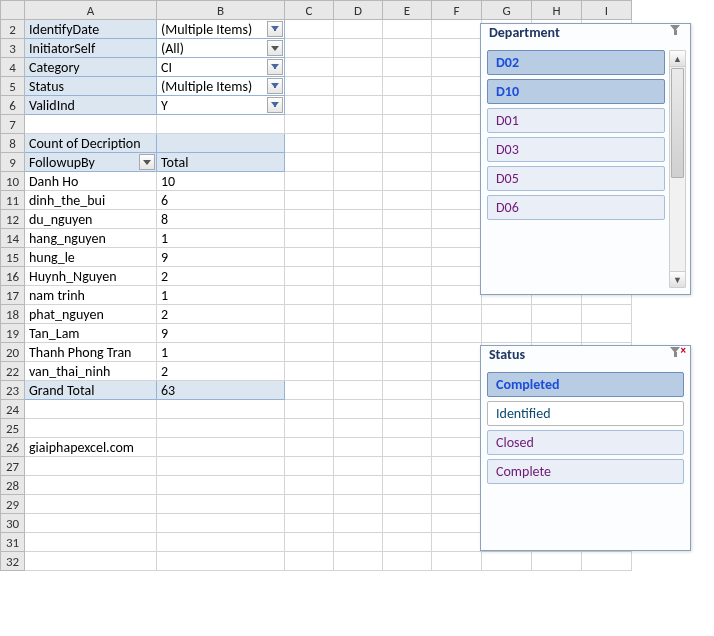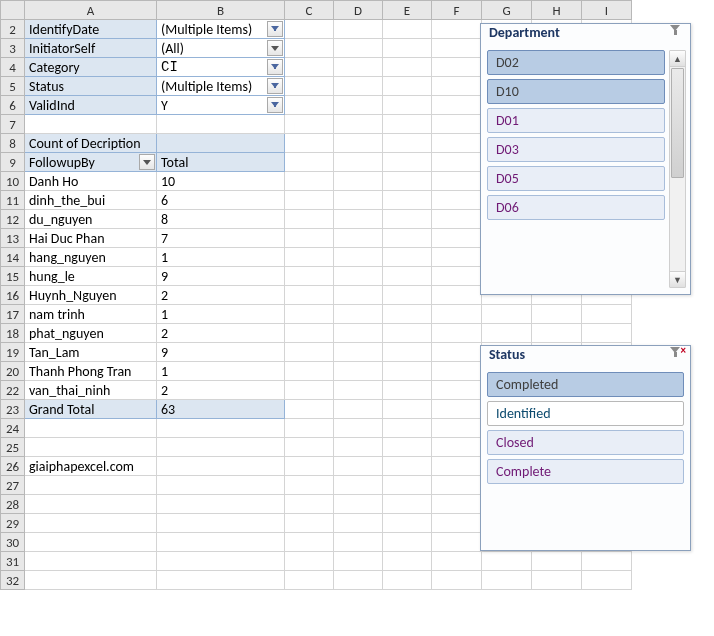--- a/index.html
+++ b/index.html
@@ -157,22 +157,22 @@
     border: 1px solid #a8bdda;
     border-radius: 2px;
     padding: 3px 8px;
     font-size: 14px;
     background: #e9eef7;
     color: #701a75;
   }
   .slicer-item.sel {
     background: #b8cce4;
     border-color: #6f8db9;
-    color: #404040;
-    font-weight: 400;
+    color: #1d4ed8;
+    font-weight: 700;
   }
   .slicer-item.plain {
     background: #fff;
     color: #0c4a6e;
     border-color: #b8b8b8;
   }
   .slicer-scroll {
     width: 17px;
     background: #f1f1f1;
     border: 1px solid #cfcfcf;
@@ -248,21 +248,21 @@
         <td id="cD3"></td>
         <td id="cE3"></td>
         <td id="cF3"></td>
         <td id="cG3"></td>
         <td id="cH3"></td>
         <td id="cI3"></td>
       </tr>
       <tr>
         <td class="rowhdr">4</td>
         <td id="cA4" class="pivotfilter">Category</td>
-        <td id="cB4" class="pivotwhite" style="text-align: left; font-family: Liberation Mono, monospace;">CI<div class="filter-btn funnel"></div></td>
+        <td id="cB4" class="pivotwhite" style="text-align: left;">CI<div class="filter-btn funnel"></div></td>
         <td id="cC4" class="" style="padding: 0px; width: 18px;"></td>
         <td id="cD4"></td>
         <td id="cE4"></td>
         <td id="cF4"></td>
         <td id="cG4"></td>
         <td id="cH4"></td>
         <td id="cI4"></td>
       </tr>
       <tr>
         <td class="rowhdr">5</td>
@@ -354,32 +354,20 @@
         <td class="rowhdr">12</td>
         <td id="cA12">du_nguyen</td>
         <td id="cB12" class="num">8</td>
         <td id="cC12"></td>
         <td id="cD12"></td>
         <td id="cE12"></td>
         <td id="cF12"></td>
         <td id="cG12"></td>
         <td id="cH12"></td>
         <td id="cI12"></td>
-      </tr>
-      <tr>
-        <td class="rowhdr">13</td>
-        <td id="cA13">Hai Duc Phan</td>
-        <td id="cB13" class="num">7</td>
-        <td id="cC13"></td>
-        <td id="cD13"></td>
-        <td id="cE13"></td>
-        <td id="cF13"></td>
-        <td id="cG13"></td>
-        <td id="cH13"></td>
-        <td id="cI13"></td>
       </tr>
       <tr>
         <td class="rowhdr">14</td>
         <td id="cA14">hang_nguyen</td>
         <td id="cB14" class="num">1</td>
         <td id="cC14"></td>
         <td id="cD14"></td>
         <td id="cE14"></td>
         <td id="cF14"></td>
         <td id="cG14"></td>

